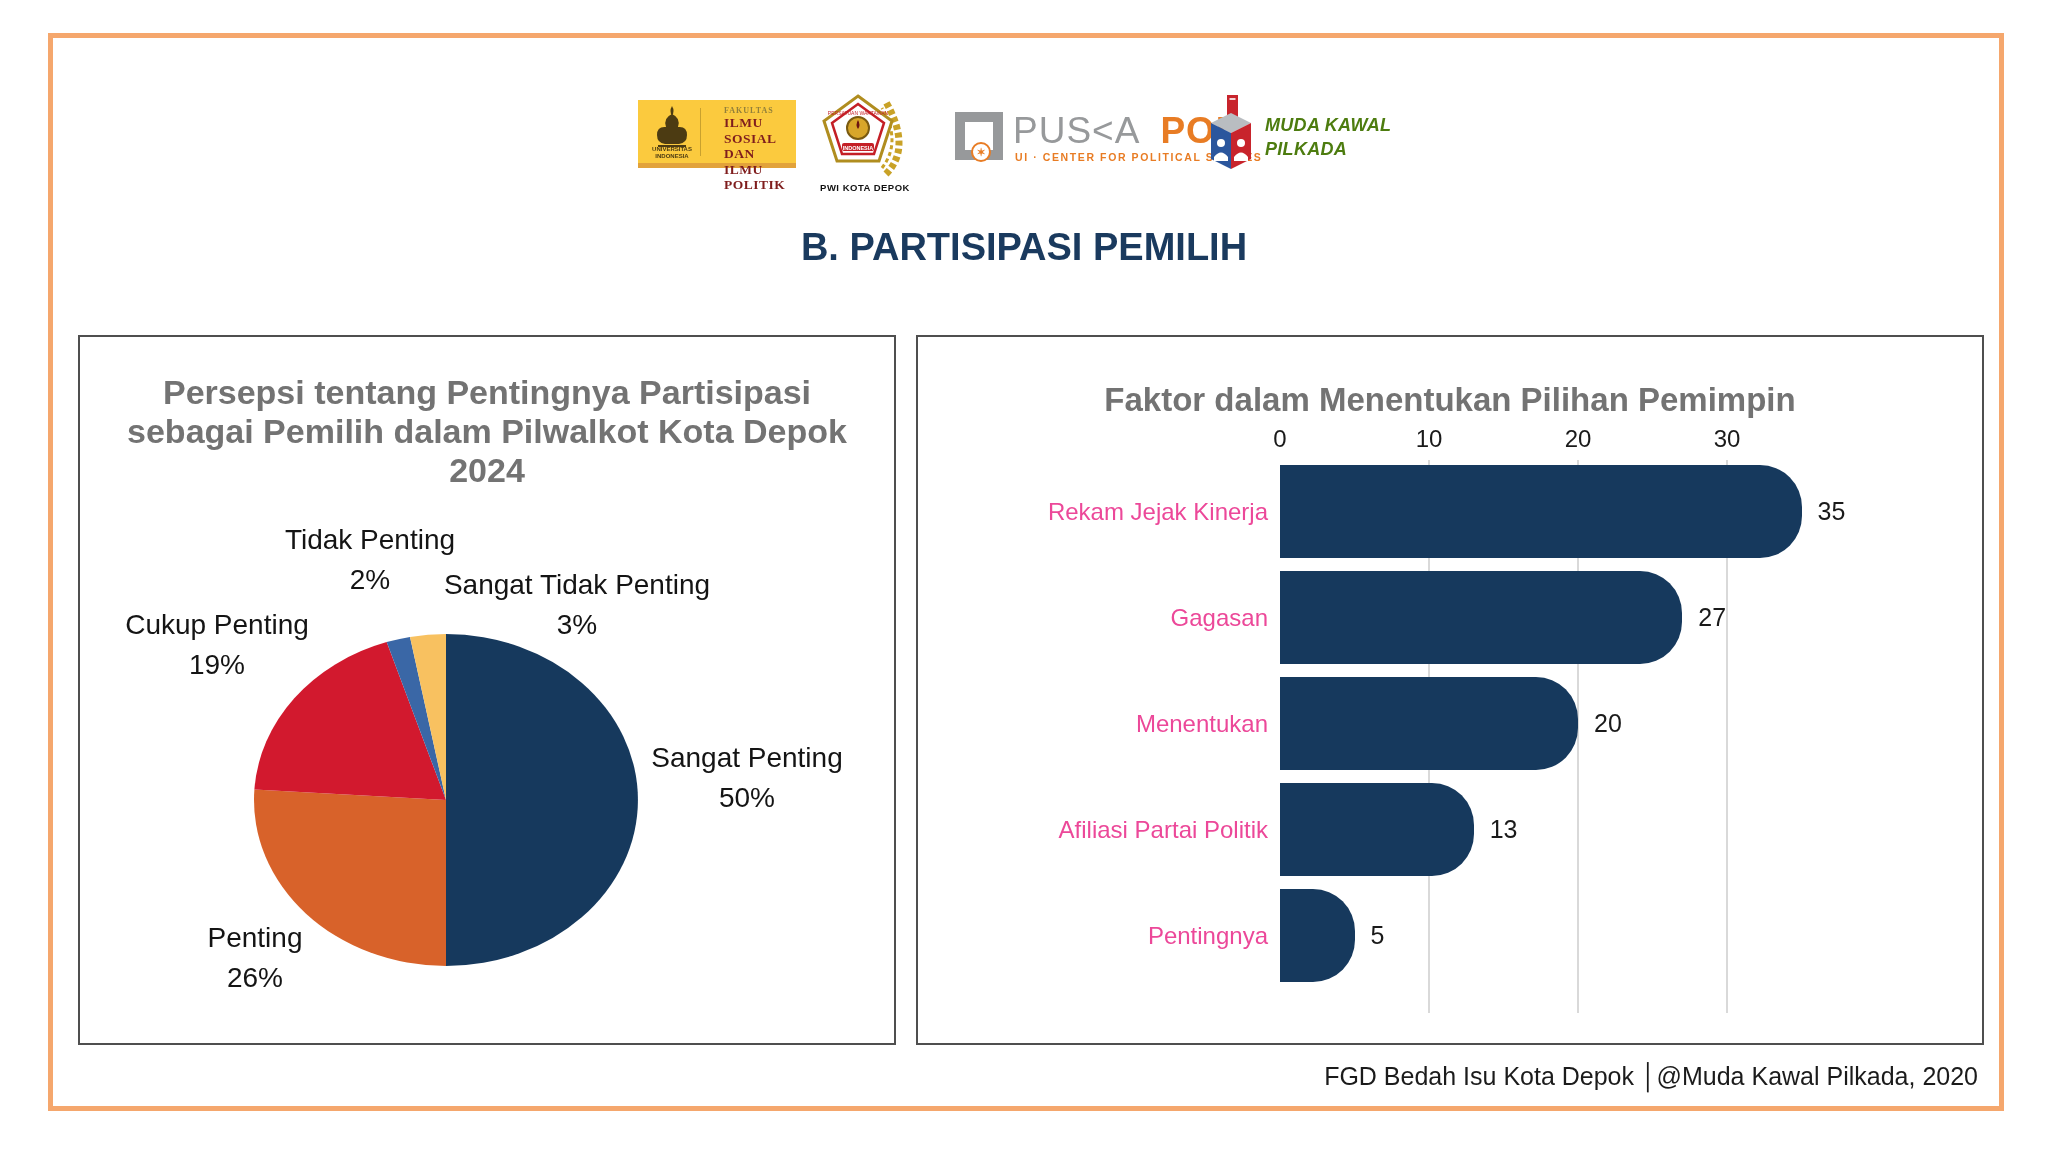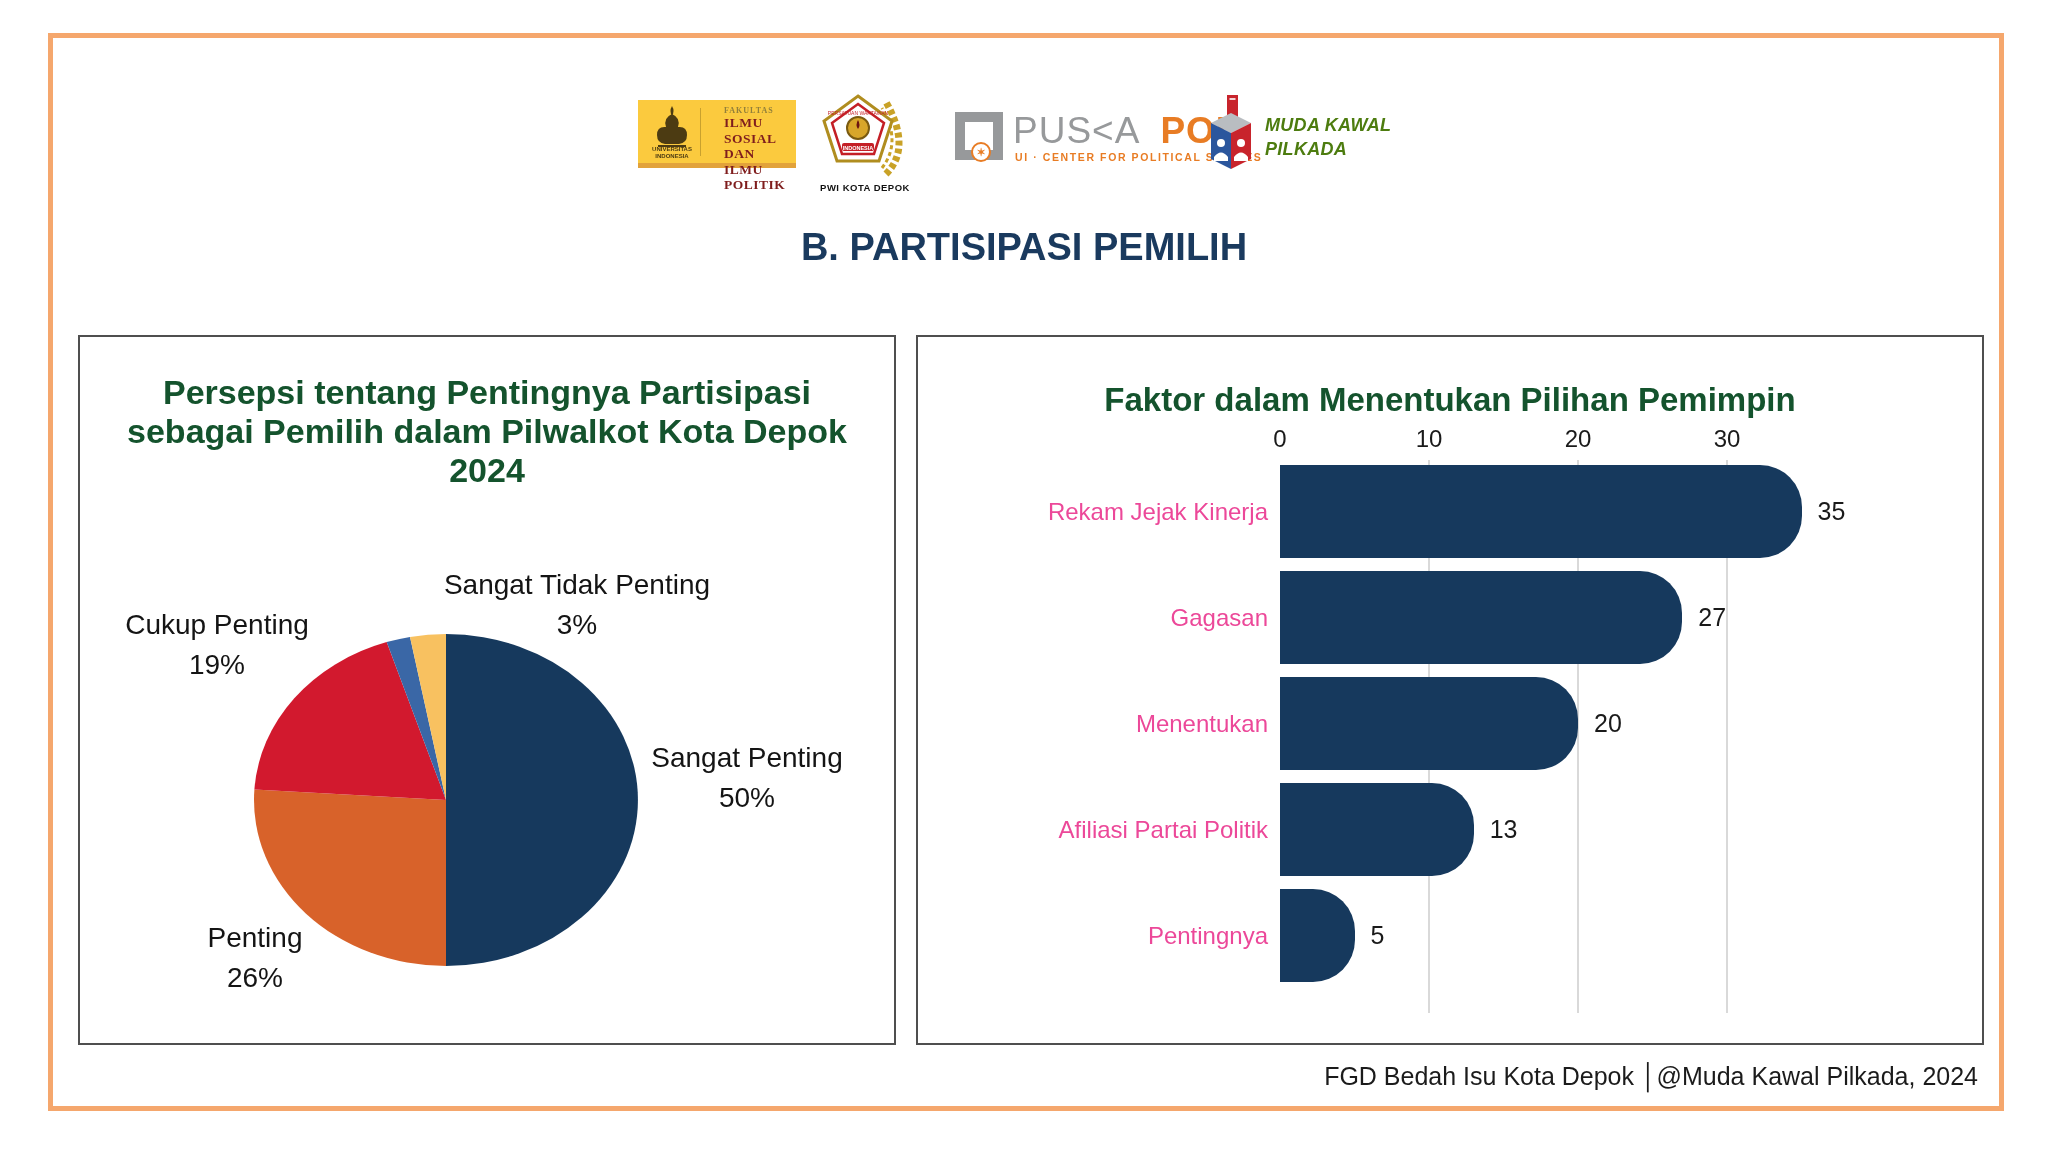--- a/index.html
+++ b/index.html
@@ -46,21 +46,21 @@
   
   .main-title {
     position:absolute; left:0; right:0; top:226px; text-align:center;
     font-size:38px; font-weight:bold; color:#1a3a5e;
   }
   
   .panel { position:absolute; background:#fff; border:2px solid #4f4f4f; box-sizing:border-box; }
   .panel-left  { left:78px;  top:335px; width:818px;  height:710px; }
   .panel-right { left:916px; top:335px; width:1068px; height:710px; }
   .chart-title { position:absolute; left:10px; right:10px; text-align:center;
-    font-weight:bold; color:#14532d; }
+    font-weight:bold; color:#737373; }
   .pie-title { top:36px; font-size:34px; line-height:39px; }
   .bar-title { top:44px; font-size:33px; }
   .pie-svg { position:absolute; left:0; top:0; }
   .pie-label { position:absolute; transform:translate(-50%,-50%); text-align:center;
     font-size:28px; line-height:40px; color:#141414; white-space:nowrap; }
   
   .grid-line { position:absolute; width:2px; background:#d9d9d9; }
   .tick-label { position:absolute; width:60px; text-align:center; font-size:24px; color:#1a1a1a; }
   .cat-label { position:absolute; text-align:right; font-size:24px; color:#ec4899;
     display:flex; align-items:center; justify-content:flex-end; }
@@ -145,20 +145,24 @@
       <div>sebagai Pemilih dalam Pilwalkot Kota Depok</div>
       <div>2024</div>
     </div>
     <svg id="pie-svg" class="pie-svg" width="814" height="706" viewBox="0 0 814 706">
         <path d="M 366 463 L 366 297 A 192 166 0 0 1 366 629 Z" fill="#16395d"></path>
         <path d="M 366 463 L 366 629 A 192 166 0 0 1 174.37886814177187 452.5767737581341 Z" fill="#d8622a"></path>
         <path d="M 366 463 L 174.37886814177187 452.5767737581341 A 192 166 0 0 1 306.66873708001003 305.12461829500455 Z" fill="#d2192e"></path>
         <path d="M 366 463 L 306.66873708001003 305.12461829500455 A 192 166 0 0 1 330.02278759954083 299.94031637903765 Z" fill="#3a67a6"></path>
         <path d="M 366 463 L 330.02278759954083 299.94031637903765 A 192 166 0 0 1 365.99999999999994 297 Z" fill="#f8c160"></path>
       </svg>
+    <div class="pie-label" style="left:290px; top:223px;">
+      <div>Tidak Penting</div>
+      <div>2%</div>
+    </div>
     <div class="pie-label" style="left:497px; top:268px;">
       <div>Sangat Tidak Penting</div>
       <div>3%</div>
     </div>
     <div class="pie-label" style="left:137px; top:308px;">
       <div>Cukup Penting</div>
       <div>19%</div>
     </div>
     <div class="pie-label" style="left:667px; top:441px;">
       <div>Sangat Penting</div>
@@ -191,14 +195,14 @@
         <div class="val-label" style="left: 676px; top: 340px; height: 93px;">20</div>
         <div class="cat-label" style="left: 20px; width: 330px; top: 446px; height: 93px;">Afiliasi Partai Politik</div>
         <div class="bar-rect" style="left: 362px; top: 446px; width: 193.7px; height: 93px; background: rgb(22, 57, 93);"></div>
         <div class="val-label" style="left: 571.7px; top: 446px; height: 93px;">13</div>
         <div class="cat-label" style="left: 20px; width: 330px; top: 552px; height: 93px;">Pentingnya</div>
         <div class="bar-rect" style="left: 362px; top: 552px; width: 74.5px; height: 93px; background: rgb(22, 57, 93);"></div>
         <div class="val-label" style="left: 452.5px; top: 552px; height: 93px;">5</div>
       </div>
   </div>
 
-  <div class="footer">FGD Bedah Isu Kota Depok │@Muda Kawal Pilkada, 2024</div>
+  <div class="footer">FGD Bedah Isu Kota Depok │@Muda Kawal Pilkada, 2020</div>
 </div>
 
 </body></html>

